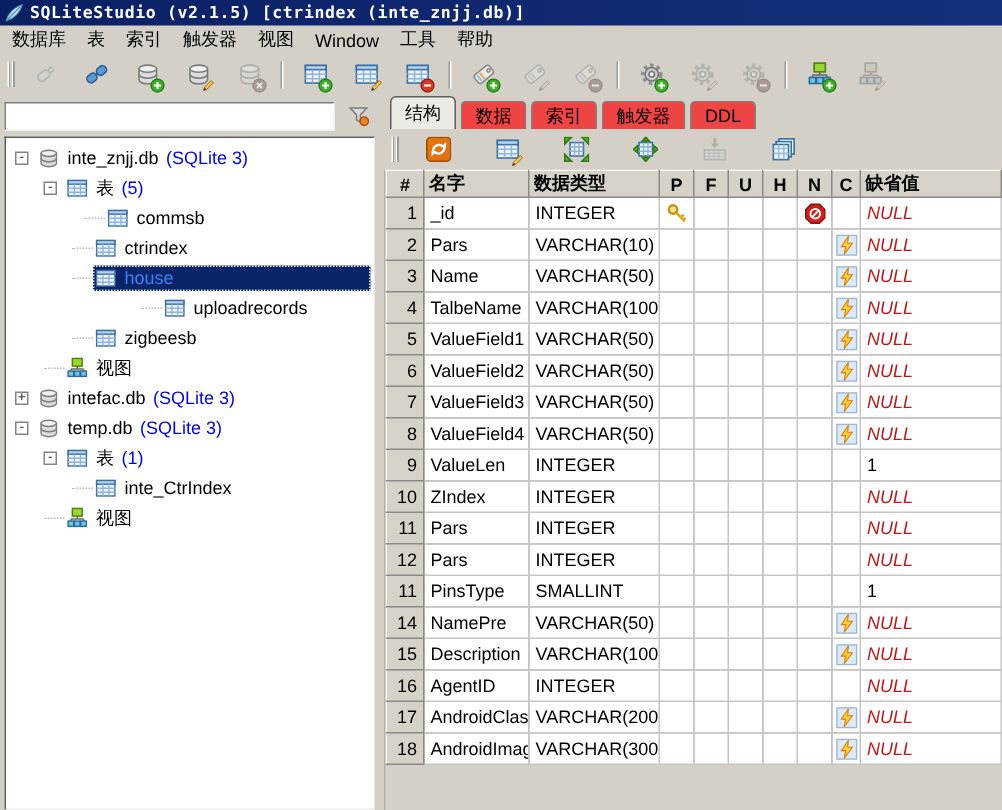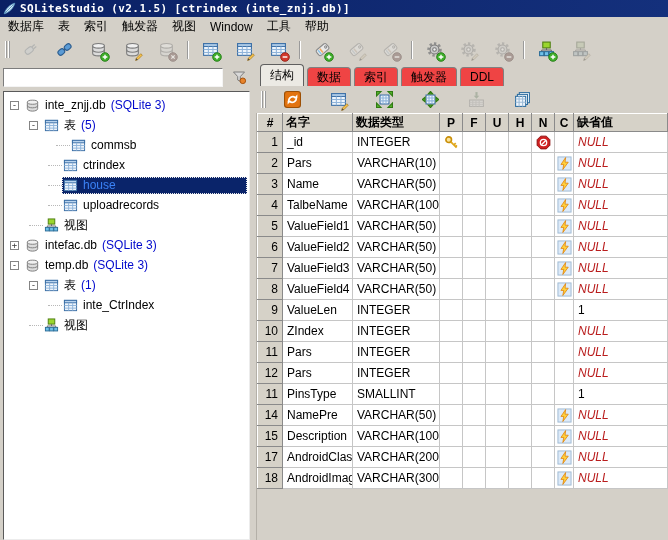--- a/index.html
+++ b/index.html
@@ -411,27 +411,36 @@
           </div>
           <div class="tree-row selected" style="padding-left: 44px;">
             <span class="leaf-spacer"></span>
             <span class="selwrap">
               <svg class="ic ">
                 <use href="#i-table"></use>
               </svg>
               <span class="tree-label">house</span>
             </span>
           </div>
+          <div class="tree-row" style="padding-left: 60px; margin-left: 30px;">
+            <span class="leaf-spacer"></span>
+            <span class="selwrap">
+              <svg class="ic ">
+                <use href="#i-table"></use>
+              </svg>
+              <span class="tree-label">uploadrecords</span>
+            </span>
+          </div>
           <div class="tree-row" style="padding-left: 44px;">
             <span class="leaf-spacer"></span>
             <span class="selwrap">
               <svg class="ic ">
                 <use href="#i-table"></use>
               </svg>
-              <span class="tree-label">uploadrecords</span>
+              <span class="tree-label">zigbeesb</span>
             </span>
           </div>
           <div class="tree-row" style="padding-left: 25px;">
             <span class="leaf-spacer"></span>
             <span class="selwrap">
               <svg class="ic ">
                 <use href="#i-view"></use>
               </svg>
               <span class="tree-label">视图</span>
             </span>
@@ -768,20 +777,32 @@
                 <td class="cicon"></td>
                 <td class="cicon"></td>
                 <td class="cicon"></td>
                 <td class="cicon"></td>
                 <td class="cicon"><svg class="ic cellic">
                     <use href="#i-bolt"></use>
                   </svg></td>
                 <td class="nullval">NULL</td>
               </tr>
               <tr>
+                <td class="num">16</td>
+                <td>AgentID</td>
+                <td>INTEGER</td>
+                <td class="cicon"></td>
+                <td class="cicon"></td>
+                <td class="cicon"></td>
+                <td class="cicon"></td>
+                <td class="cicon"></td>
+                <td class="cicon"></td>
+                <td class="nullval">NULL</td>
+              </tr>
+              <tr>
                 <td class="num">17</td>
                 <td>AndroidClass</td>
                 <td>VARCHAR(200)</td>
                 <td class="cicon"></td>
                 <td class="cicon"></td>
                 <td class="cicon"></td>
                 <td class="cicon"></td>
                 <td class="cicon"></td>
                 <td class="cicon"><svg class="ic cellic">
                     <use href="#i-bolt"></use>

